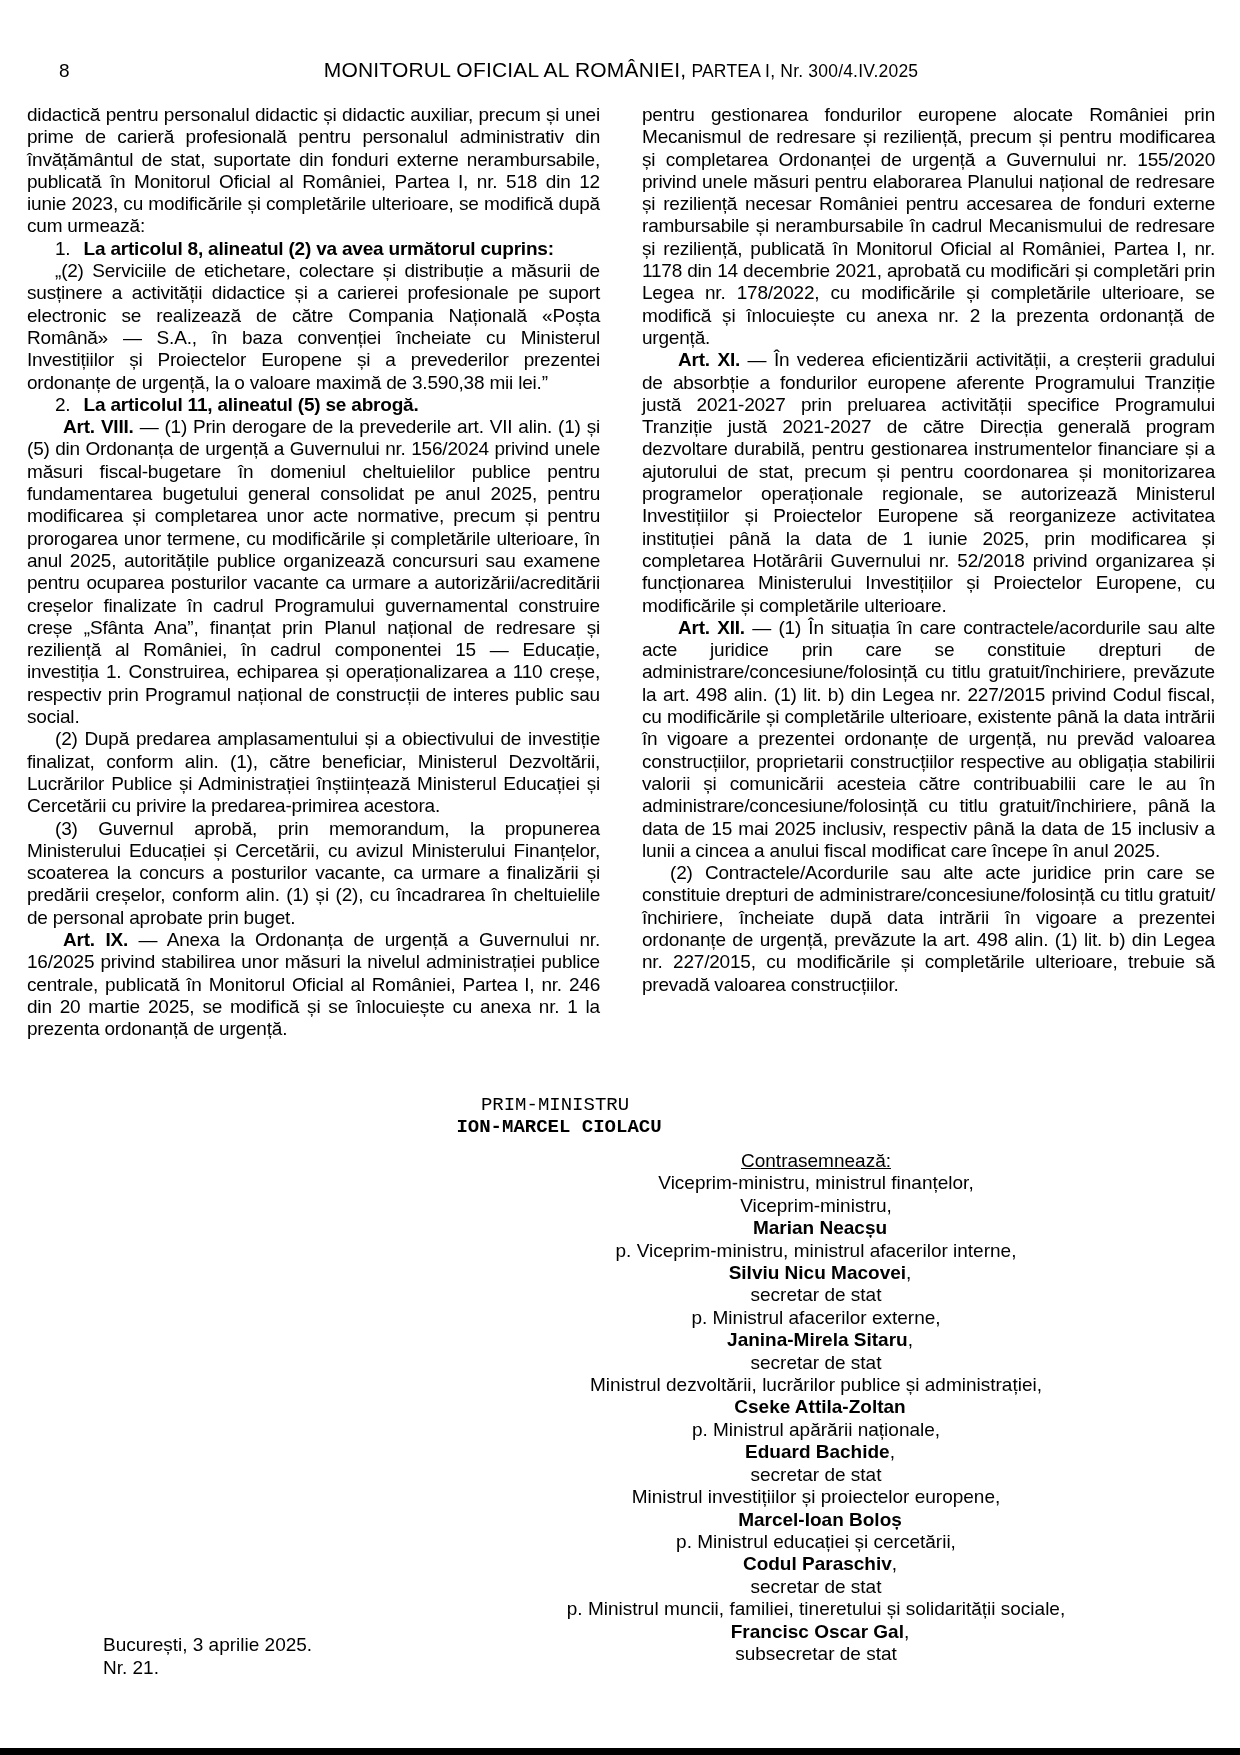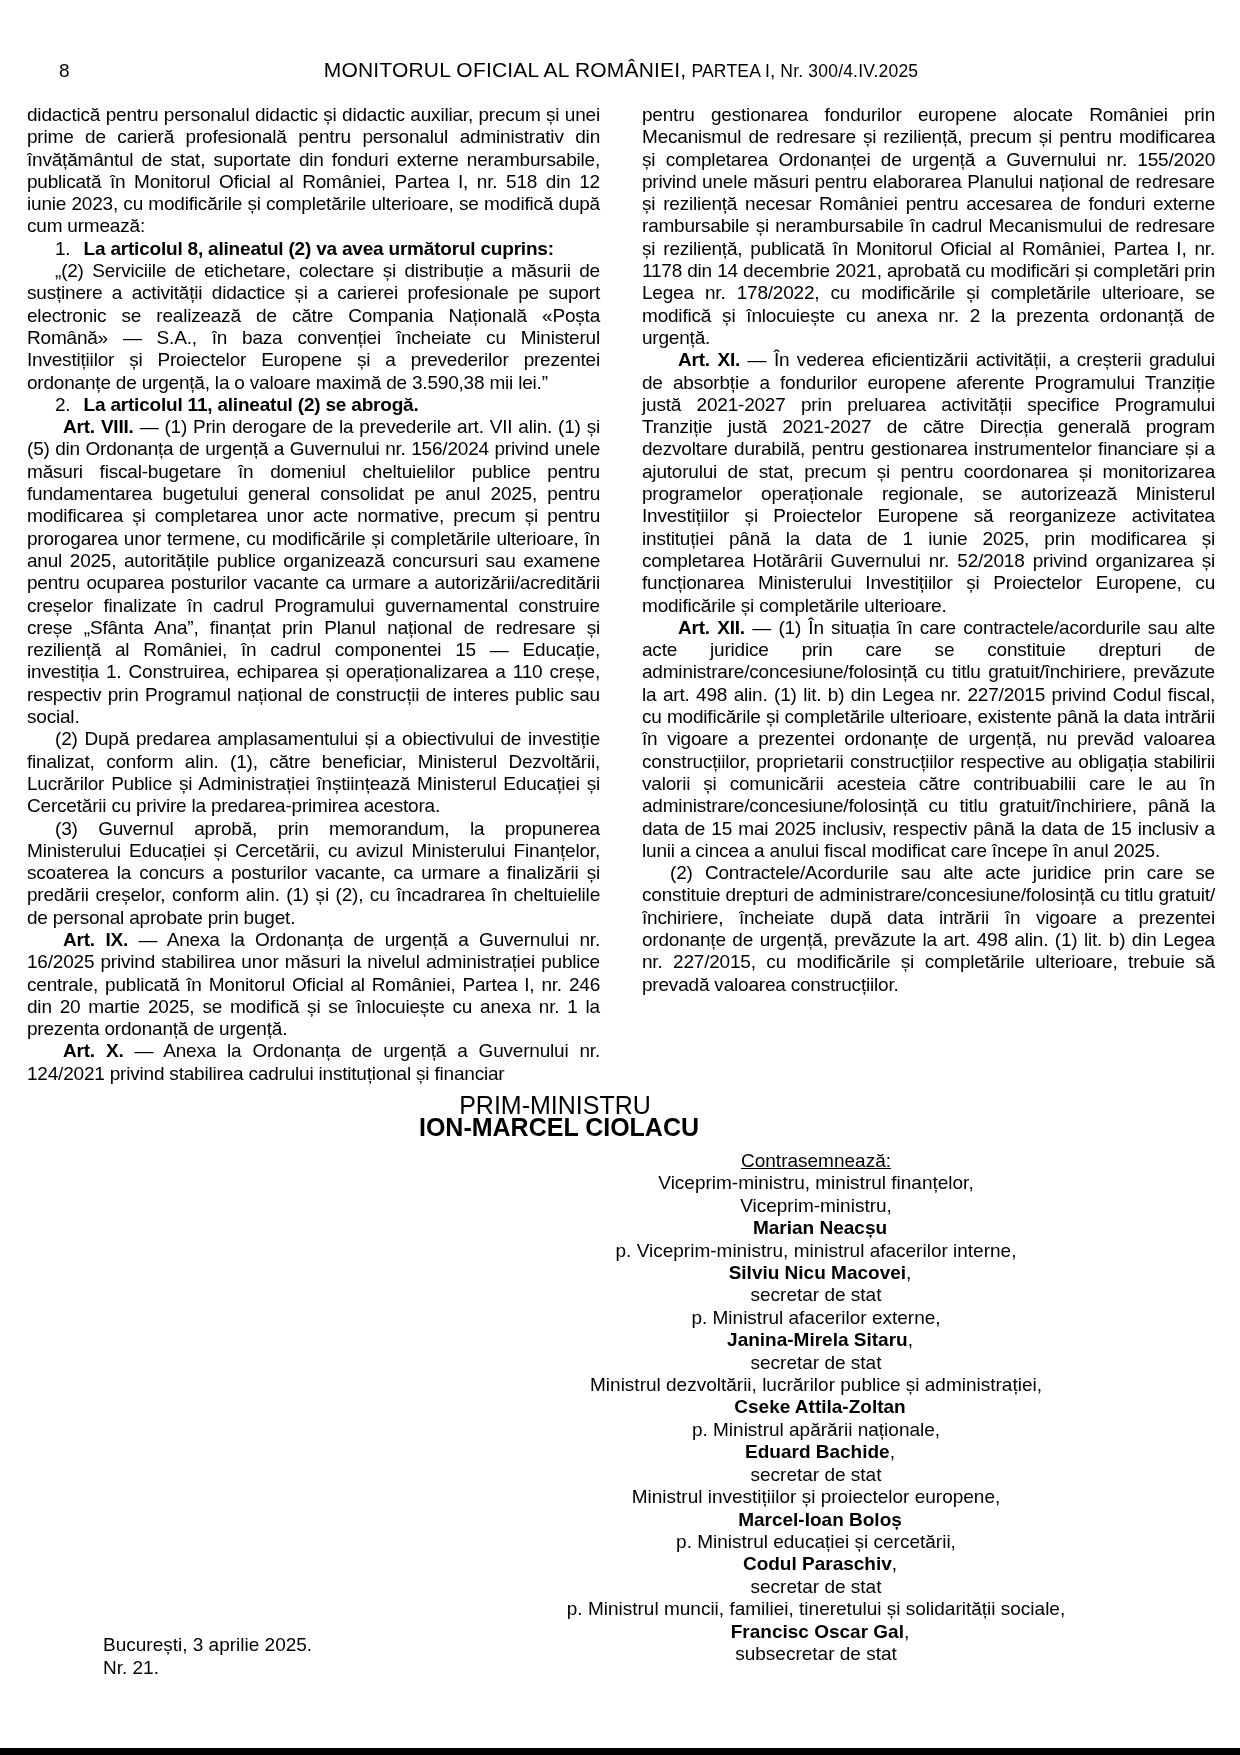--- a/index.html
+++ b/index.html
@@ -38,21 +38,21 @@
     text-align:justify;
     text-indent:28px;
   }
   .para.cont { text-indent:0; }
   .b { font-weight:bold;padding-left:8px; }
 
   
   .pm-block {
     position:absolute; top:1094px; left:0; width:1110px;
     text-align:center;
-    font-size:25px; line-height:22.3px;
+    font-size:19px; line-height:22.3px;font-family:Liberation Mono, monospace;
   }
   .countersign-block {
     position:absolute; top:1150px; left:396px; width:840px;
     text-align:center;
     font-size:19px; line-height:22.4px;
   }
   .underline { text-decoration:underline; }
   .sig-line { white-space:nowrap; }
 
   
@@ -74,26 +74,25 @@
   <div class="header">
     <span class="page-num">8</span>
     <span class="title-main">MONITORUL OFICIAL AL ROMÂNIEI,</span><span class="title-part"> PARTEA I, Nr. 300/4.IV.2025</span>
   </div>
 
   <div class="columns">
     <div class="col">
         <p class="para cont"><span>didactică pentru personalul didactic și didactic auxiliar, precum și unei prime de carieră profesională pentru personalul administrativ din învățământul de stat, suportate din fonduri externe nerambursabile, publicată în Monitorul Oficial al României, Partea I, nr. 518 din 12 iunie 2023, cu modificările și completările ulterioare, se modifică după cum urmează:</span></p>
         <p class="para"><span>1. </span><span class="b">La articolul 8, alineatul (2) va avea următorul cuprins:</span></p>
         <p class="para"><span>„(2) Serviciile de etichetare, colectare și distribuție a măsurii de susținere a activității didactice și a carierei profesionale pe suport electronic se realizează de către Compania Națională «Poșta Română» — S.A., în baza convenției încheiate cu Ministerul Investițiilor și Proiectelor Europene și a prevederilor prezentei ordonanțe de urgență, la o valoare maximă de 3.590,38 mii lei.”</span></p>
-        <p class="para"><span>2. </span><span class="b">La articolul 11, alineatul (2) se abrogă.</span></p>
+        <p class="para"><span>2. </span><span class="b">La articolul 11, alineatul (5) se abrogă.</span></p>
         <p class="para"><span class="b">Art. VIII.</span><span> — (1) Prin derogare de la prevederile art. VII alin. (1) și (5) din Ordonanța de urgență a Guvernului nr. 156/2024 privind unele măsuri fiscal-bugetare în domeniul cheltuielilor publice pentru fundamentarea bugetului general consolidat pe anul 2025, pentru modificarea și completarea unor acte normative, precum și pentru prorogarea unor termene, cu modificările și completările ulterioare, în anul 2025, autoritățile publice organizează concursuri sau examene pentru ocuparea posturilor vacante ca urmare a autorizării/acreditării creșelor finalizate în cadrul Programului guvernamental construire creșe „Sfânta Ana”, finanțat prin Planul național de redresare și reziliență al României, în cadrul componentei 15 — Educație, investiția 1. Construirea, echiparea și operaționalizarea a 110 creșe, respectiv prin Programul național de construcții de interes public sau social.</span></p>
         <p class="para"><span>(2) După predarea amplasamentului și a obiectivului de investiție finalizat, conform alin. (1), către beneficiar, Ministerul Dezvoltării, Lucrărilor Publice și Administrației înștiințează Ministerul Educației și Cercetării cu privire la predarea-primirea acestora.</span></p>
         <p class="para"><span>(3) Guvernul aprobă, prin memorandum, la propunerea Ministerului Educației și Cercetării, cu avizul Ministerului Finanțelor, scoaterea la concurs a posturilor vacante, ca urmare a finalizării și predării creșelor, conform alin. (1) și (2), cu încadrarea în cheltuielile de personal aprobate prin buget.</span></p>
         <p class="para"><span class="b">Art. IX.</span><span> — Anexa la Ordonanța de urgență a Guvernului nr. 16/2025 privind stabilirea unor măsuri la nivelul administrației publice centrale, publicată în Monitorul Oficial al României, Partea I, nr. 246 din 20 martie 2025, se modifică și se înlocuiește cu anexa nr. 1 la prezenta ordonanță de urgență.</span></p>
-        <p class="para"><span class="b">Art. X.</span><span> — Anexa la Ordonanța de urgență a Guvernului nr. 124/2021 privind stabilirea cadrului instituțional și financiar</span></p>
       </div>
     <div class="col">
         <p class="para cont"><span>pentru gestionarea fondurilor europene alocate României prin Mecanismul de redresare și reziliență, precum și pentru modificarea și completarea Ordonanței de urgență a Guvernului nr. 155/2020 privind unele măsuri pentru elaborarea Planului național de redresare și reziliență necesar României pentru accesarea de fonduri externe rambursabile și nerambursabile în cadrul Mecanismului de redresare și reziliență, publicată în Monitorul Oficial al României, Partea I, nr. 1178 din 14 decembrie 2021, aprobată cu modificări și completări prin Legea nr. 178/2022, cu modificările și completările ulterioare, se modifică și înlocuiește cu anexa nr. 2 la prezenta ordonanță de urgență.</span></p>
         <p class="para"><span class="b">Art. XI.</span><span> — În vederea eficientizării activității, a creșterii gradului de absorbție a fondurilor europene aferente Programului Tranziție justă 2021-2027 prin preluarea activității specifice Programului Tranziție justă 2021-2027 de către Direcția generală program dezvoltare durabilă, pentru gestionarea instrumentelor financiare și a ajutorului de stat, precum și pentru coordonarea și monitorizarea programelor operaționale regionale, se autorizează Ministerul Investițiilor și Proiectelor Europene să reorganizeze activitatea instituției până la data de 1 iunie 2025, prin modificarea și completarea Hotărârii Guvernului nr. 52/2018 privind organizarea și funcționarea Ministerului Investițiilor și Proiectelor Europene, cu modificările și completările ulterioare.</span></p>
         <p class="para"><span class="b">Art. XII.</span><span> — (1) În situația în care contractele/acordurile sau alte acte juridice prin care se constituie drepturi de administrare/concesiune/folosință cu titlu gratuit/închiriere, prevăzute la art. 498 alin. (1) lit. b) din Legea nr. 227/2015 privind Codul fiscal, cu modificările și completările ulterioare, existente până la data intrării în vigoare a prezentei ordonanțe de urgență, nu prevăd valoarea construcțiilor, proprietarii construcțiilor respective au obligația stabilirii valorii și comunicării acesteia către contribuabilii care le au în administrare/concesiune/folosință cu titlu gratuit/închiriere, până la data de 15 mai 2025 inclusiv, respectiv până la data de 15 inclusiv a lunii a cincea a anului fiscal modificat care începe în anul 2025.</span></p>
         <p class="para"><span>(2) Contractele/Acordurile sau alte acte juridice prin care se constituie drepturi de administrare/concesiune/folosință cu titlu gratuit/închiriere, încheiate după data intrării în vigoare a prezentei ordonanțe de urgență, prevăzute la art. 498 alin. (1) lit. b) din Legea nr. 227/2015, cu modificările și completările ulterioare, trebuie să prevadă valoarea construcțiilor.</span></p>
       </div>
   </div>
 
   <div class="pm-block">

